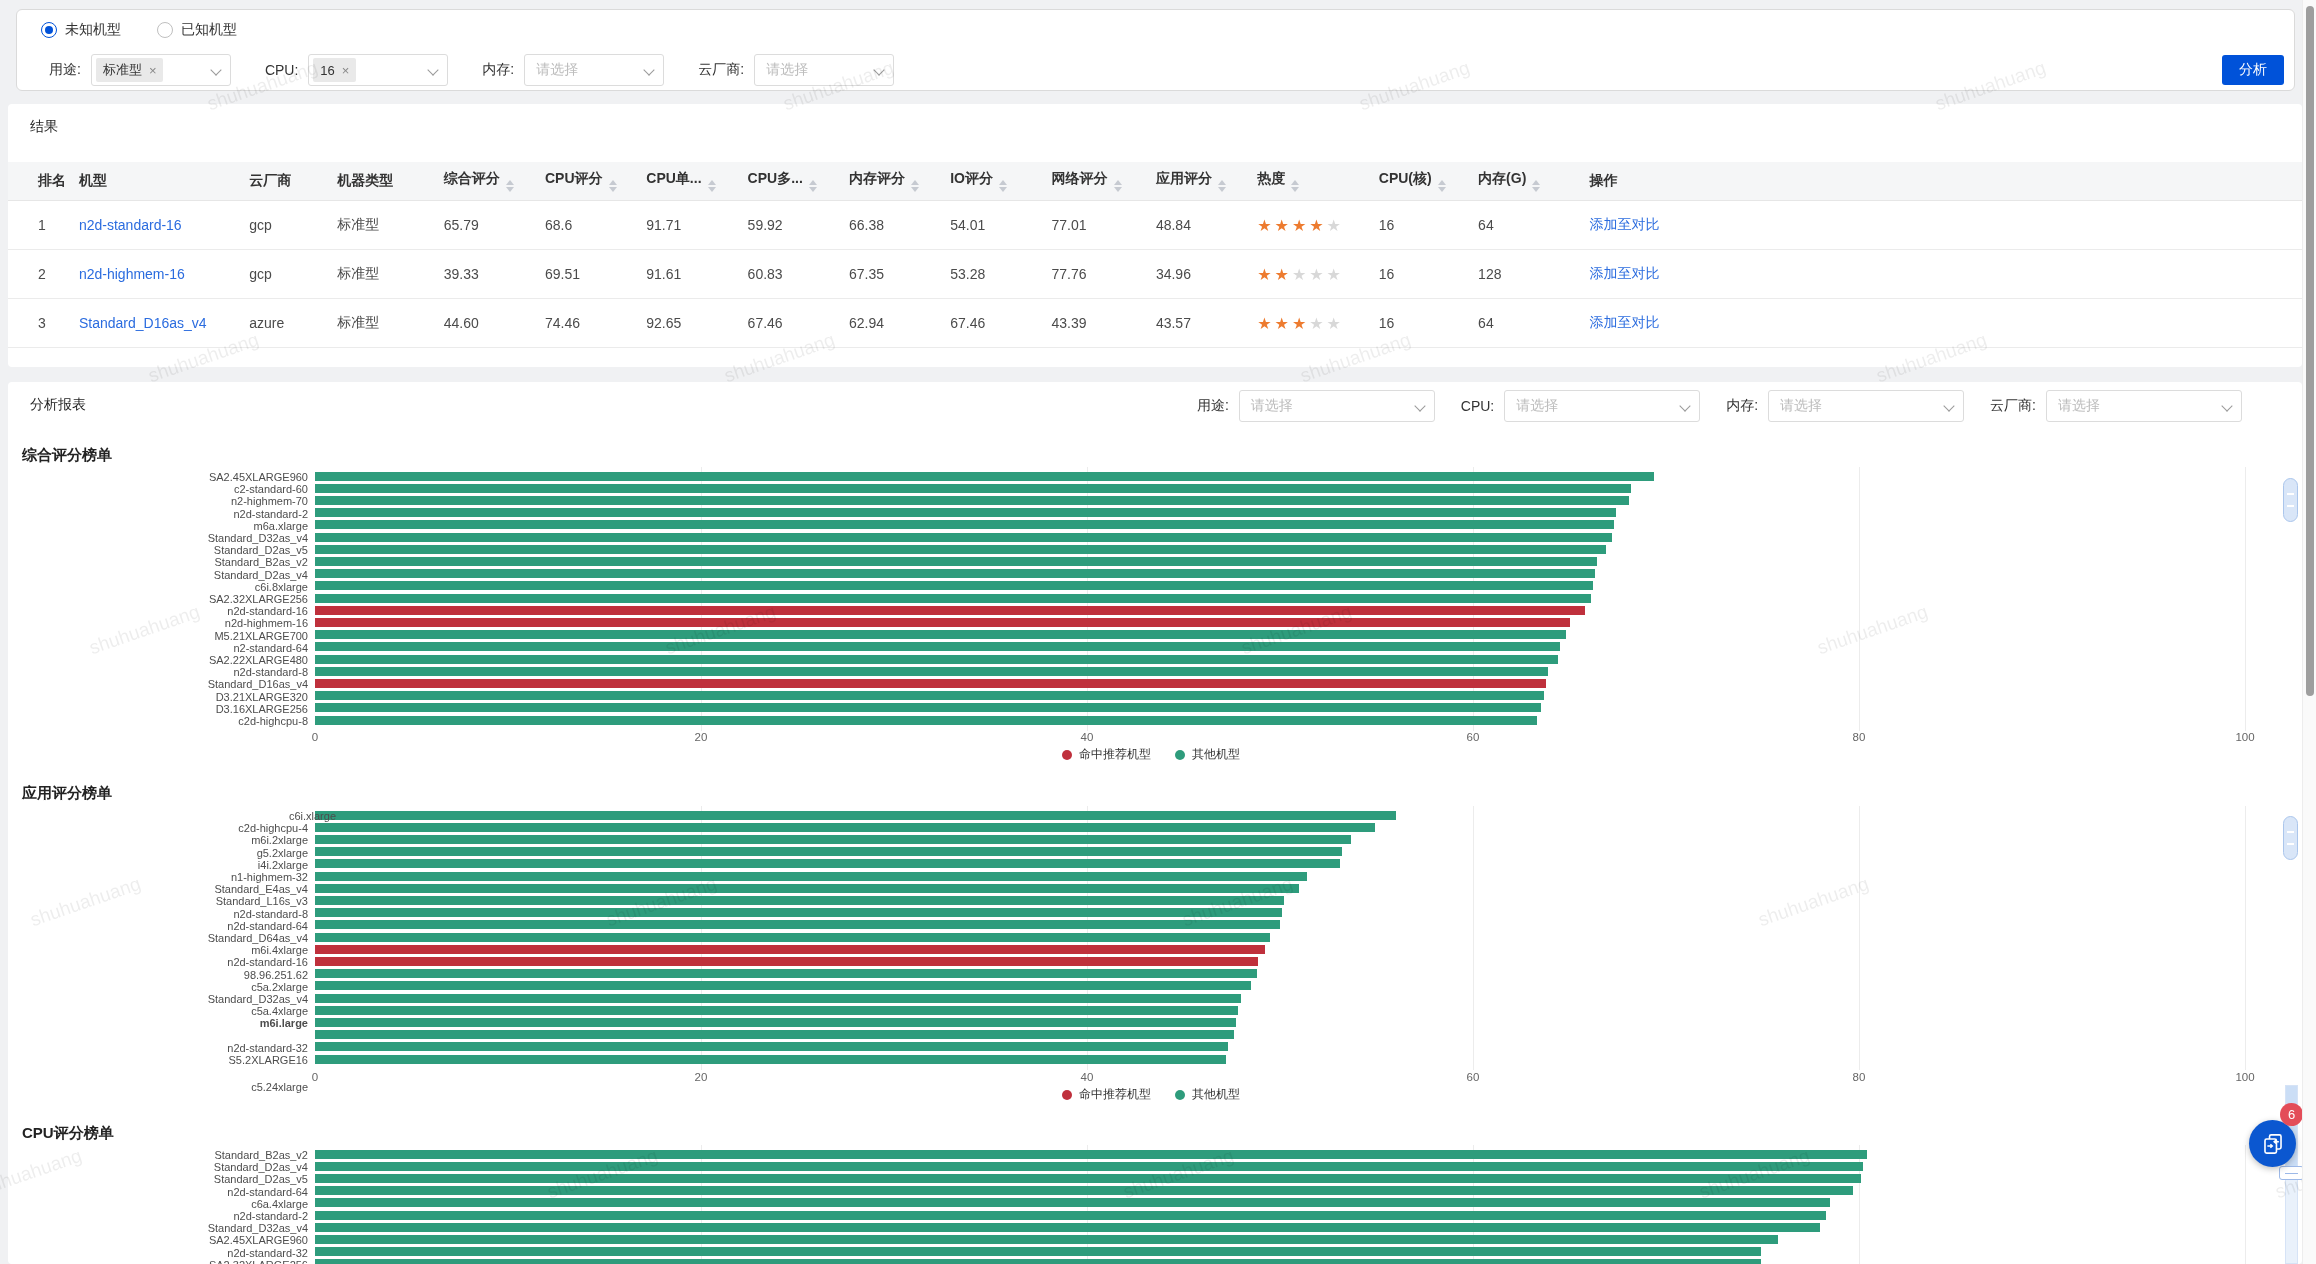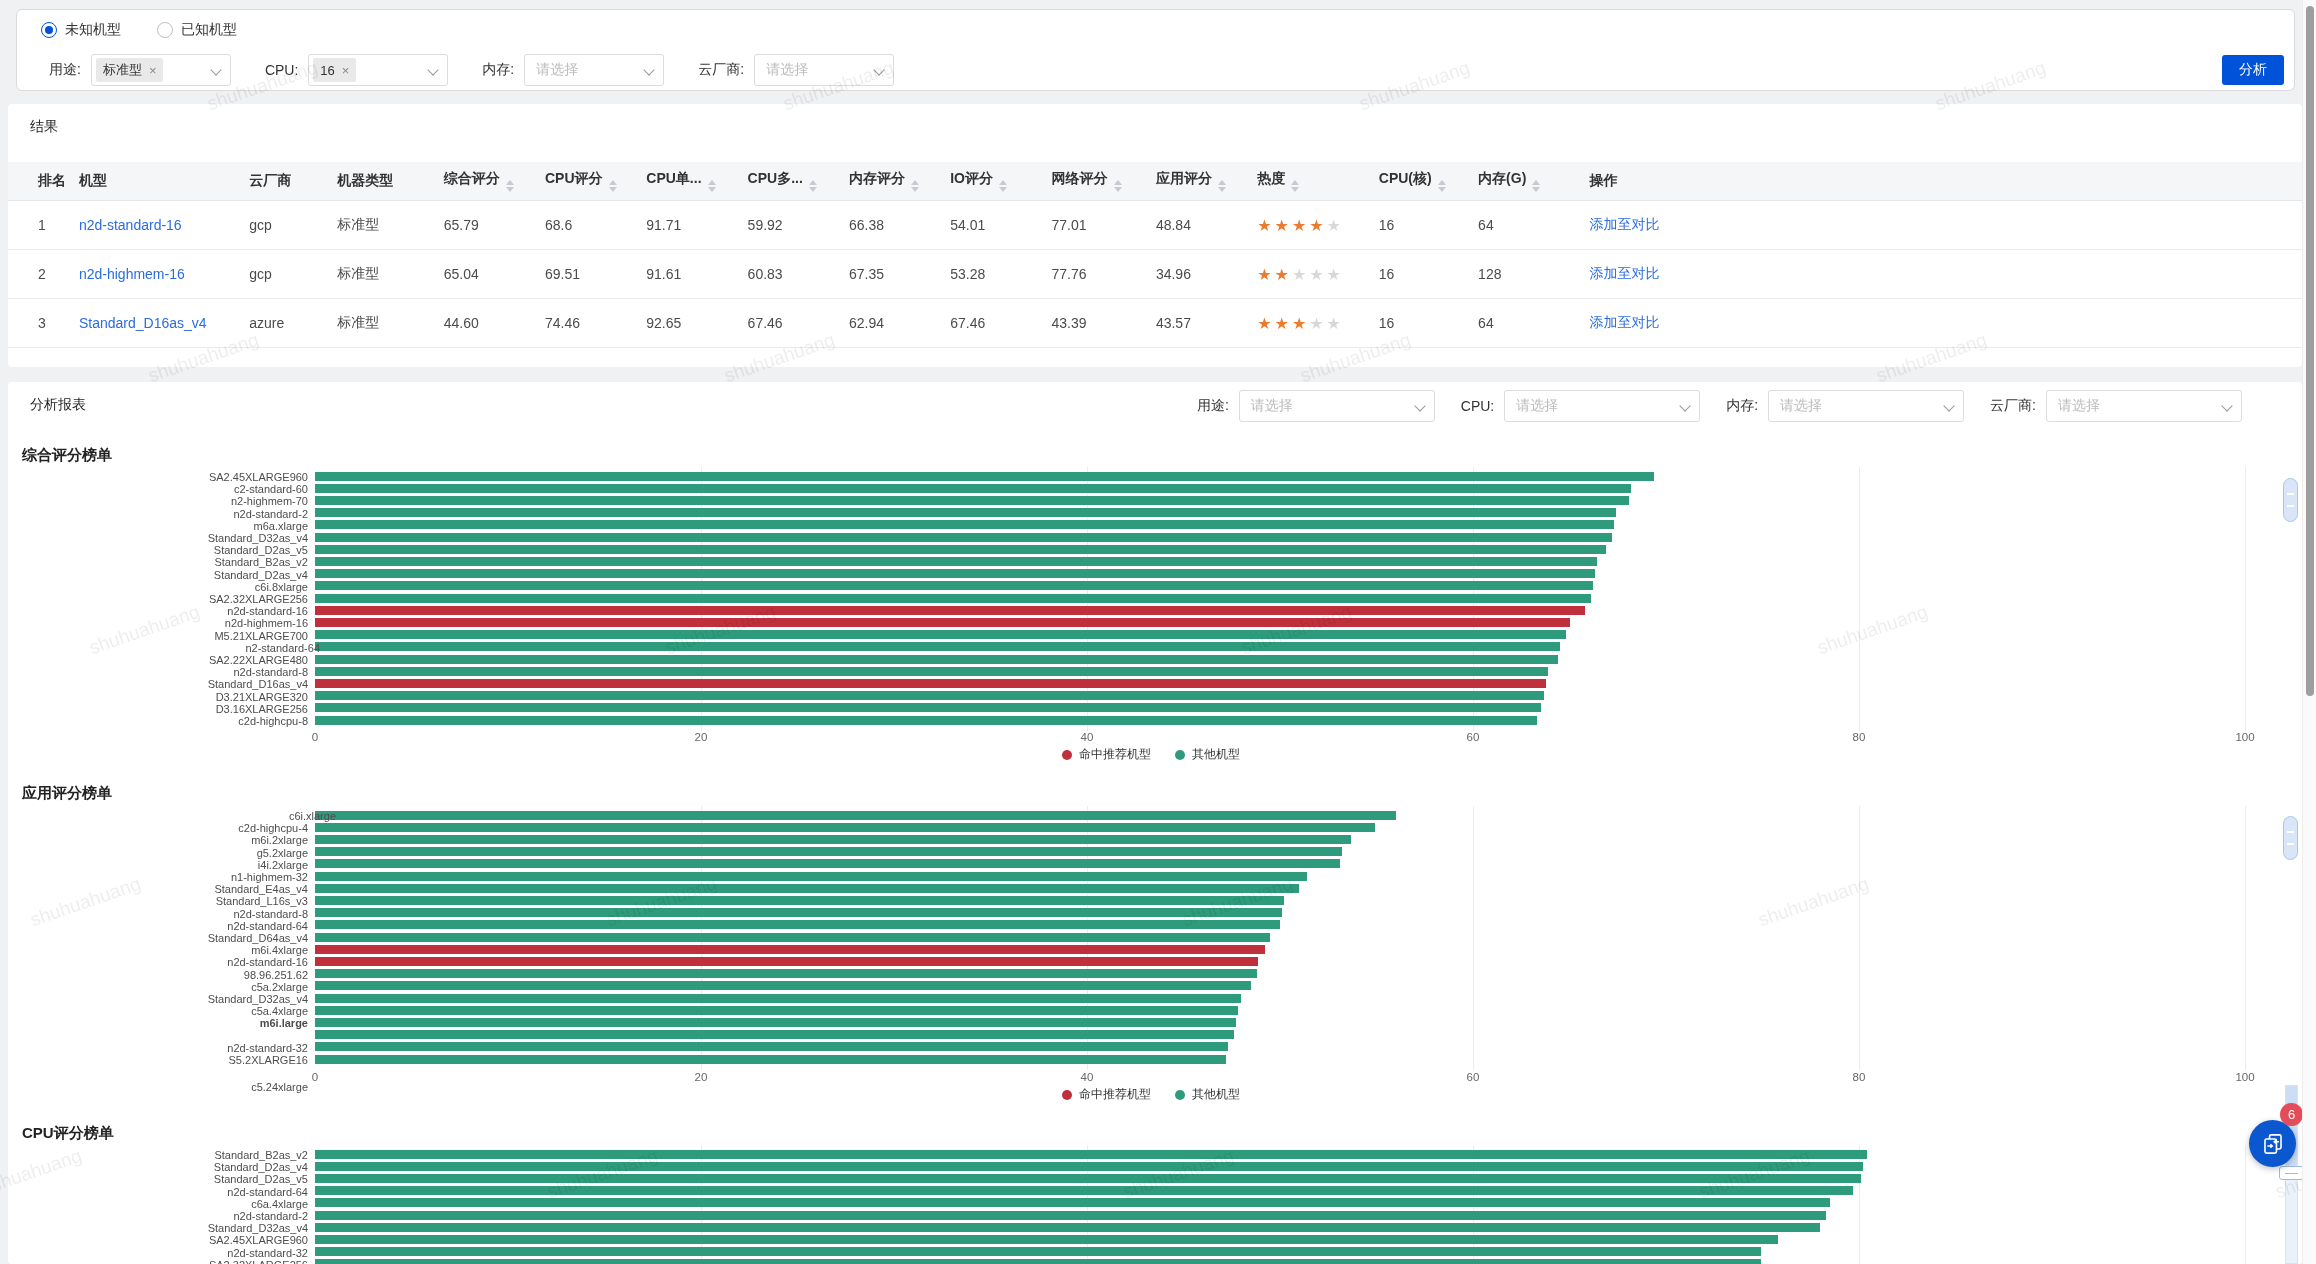--- a/index.html
+++ b/index.html
@@ -219,21 +219,21 @@
             <td><span class="stars"><span style="color: rgb(237, 123, 47);">★</span><span style="color: rgb(237, 123, 47);">★</span><span style="color: rgb(237, 123, 47);">★</span><span style="color: rgb(237, 123, 47);">★</span><span style="color: rgb(216, 216, 216);">★</span></span></td>
             <td>16</td>
             <td>64</td>
             <td><a class="link">添加至对比</a></td>
           </tr>
           <tr>
             <td>2</td>
             <td><a class="link">n2d-highmem-16</a></td>
             <td>gcp</td>
             <td>标准型</td>
-            <td>65.04</td>
+            <td>39.33</td>
             <td>69.51</td>
             <td>91.61</td>
             <td>60.83</td>
             <td>67.35</td>
             <td>53.28</td>
             <td>77.76</td>
             <td>34.96</td>
             <td><span class="stars"><span style="color: rgb(237, 123, 47);">★</span><span style="color: rgb(237, 123, 47);">★</span><span style="color: rgb(216, 216, 216);">★</span><span style="color: rgb(216, 216, 216);">★</span><span style="color: rgb(216, 216, 216);">★</span></span></td>
             <td>16</td>
             <td>128</td>
@@ -323,21 +323,21 @@
       <div class="clabel" style="top: 580.8px;">c6i.8xlarge</div>
       <div class="cbar" style="left: 315px; top: 581.4px; width: 1277.66px; background: rgb(46, 156, 124);"></div>
       <div class="clabel" style="top: 593px;">SA2.32XLARGE256</div>
       <div class="cbar" style="left: 315px; top: 593.6px; width: 1275.73px; background: rgb(46, 156, 124);"></div>
       <div class="clabel" style="top: 605.2px;">n2d-standard-16</div>
       <div class="cbar" style="left: 315px; top: 605.8px; width: 1269.75px; background: rgb(191, 48, 60);"></div>
       <div class="clabel" style="top: 617.4px;">n2d-highmem-16</div>
       <div class="cbar" style="left: 315px; top: 618px; width: 1255.27px; background: rgb(191, 48, 60);"></div>
       <div class="clabel" style="top: 629.6px;">M5.21XLARGE700</div>
       <div class="cbar" style="left: 315px; top: 630.2px; width: 1250.64px; background: rgb(46, 156, 124);"></div>
-      <div class="clabel" style="top: 641.8px; margin-left: 12px;">n2-standard-64</div>
+      <div class="clabel" style="top: 641.8px;">n2-standard-64</div>
       <div class="cbar" style="left: 315px; top: 642.4px; width: 1244.85px; background: rgb(46, 156, 124);"></div>
       <div class="clabel" style="top: 654px;">SA2.22XLARGE480</div>
       <div class="cbar" style="left: 315px; top: 654.6px; width: 1242.92px; background: rgb(46, 156, 124);"></div>
       <div class="clabel" style="top: 666.2px;">n2d-standard-8</div>
       <div class="cbar" style="left: 315px; top: 666.8px; width: 1233.27px; background: rgb(46, 156, 124);"></div>
       <div class="clabel" style="top: 678.4px;">Standard_D16as_v4</div>
       <div class="cbar" style="left: 315px; top: 679px; width: 1230.95px; background: rgb(191, 48, 60);"></div>
       <div class="clabel" style="top: 690.6px;">D3.21XLARGE320</div>
       <div class="cbar" style="left: 315px; top: 691.2px; width: 1229.41px; background: rgb(46, 156, 124);"></div>
       <div class="clabel" style="top: 702.8px;">D3.16XLARGE256</div>

